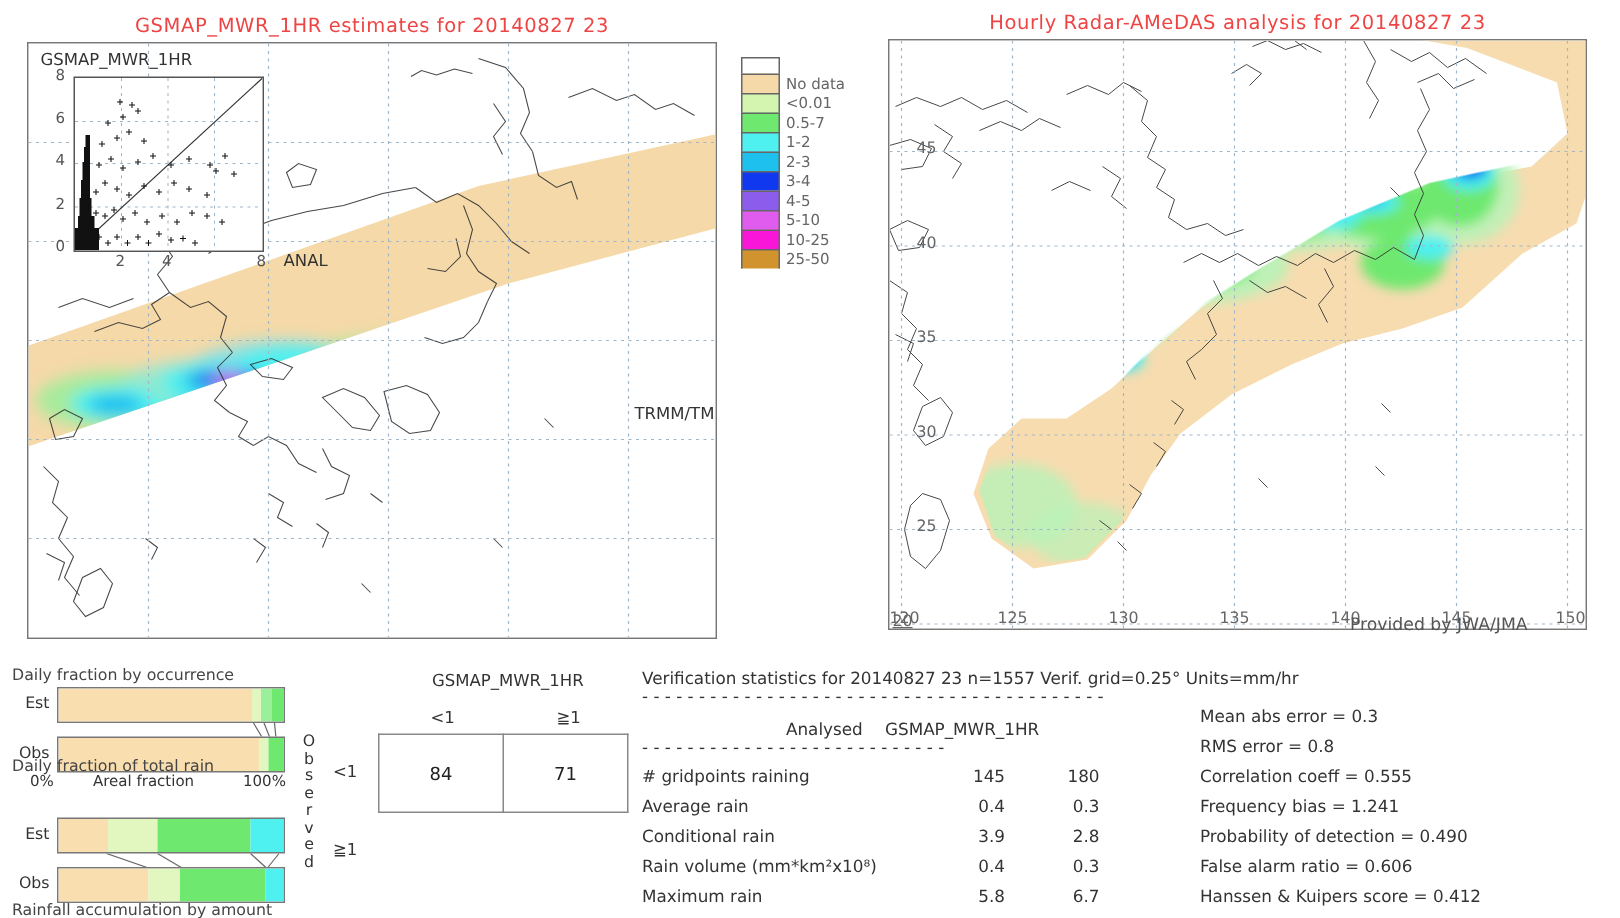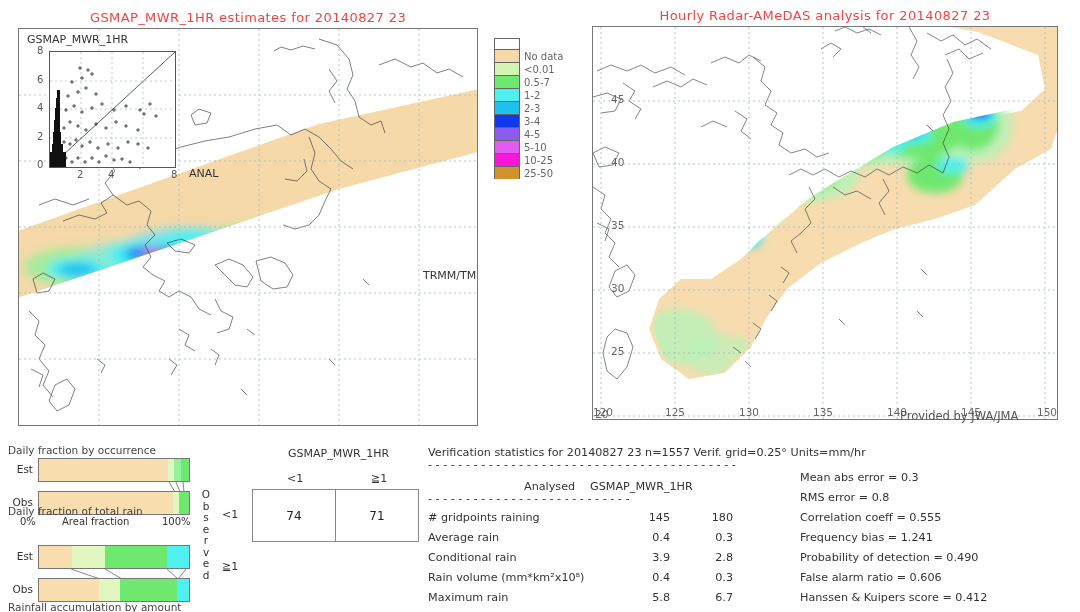--- a/index.html
+++ b/index.html
@@ -619,21 +619,21 @@
     <span>e</span>
     <span>d</span>
 </div>
 
 <div class="ct-rowhead" style="left:222px; top:508px;">&lt;1</div>
 <div class="ct-rowhead" style="left:222px; top:560px;">≧1</div>
 
 <table class="ct-table" style="left:252px; top:489px;">
   <tbody>
   <tr>
-    <td>74</td>
+    <td>84</td>
     <td>71</td>
   </tr>
 </tbody>
   </table>
 
 <div class="stats-head" style="left:428px; top:446px;">Verification statistics for 20140827 23  n=1557  Verif. grid=0.25°  Units=mm/hr</div>
 <div class="dashrule" style="left:428px; top:458px; width:620px;">- - - - - - - - - - - - - - - - - - - - - - - - - - - - - - - - - - - - - - - - -</div>
 
 <div class="stats-colhead" style="left:524px; top:480px;">Analysed</div>
 <div class="stats-colhead" style="left:590px; top:480px;">GSMAP_MWR_1HR</div>

